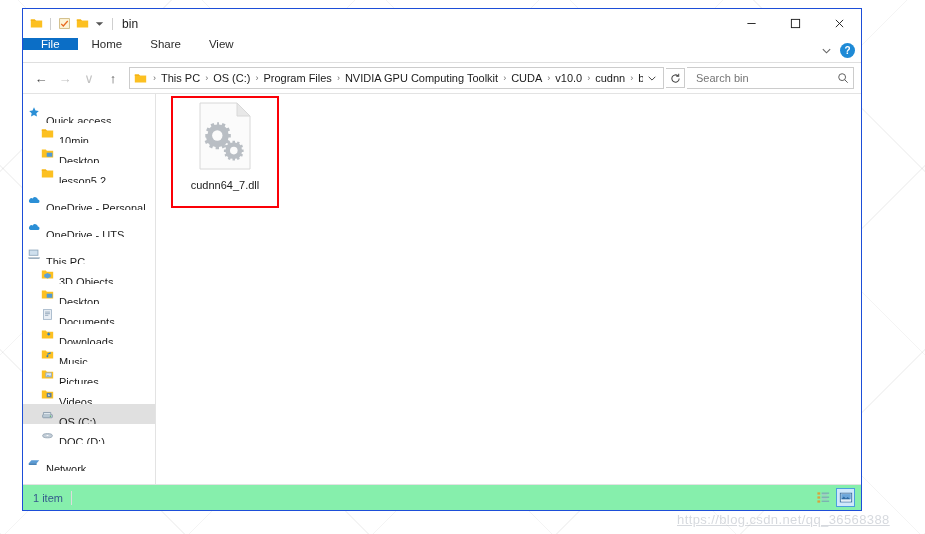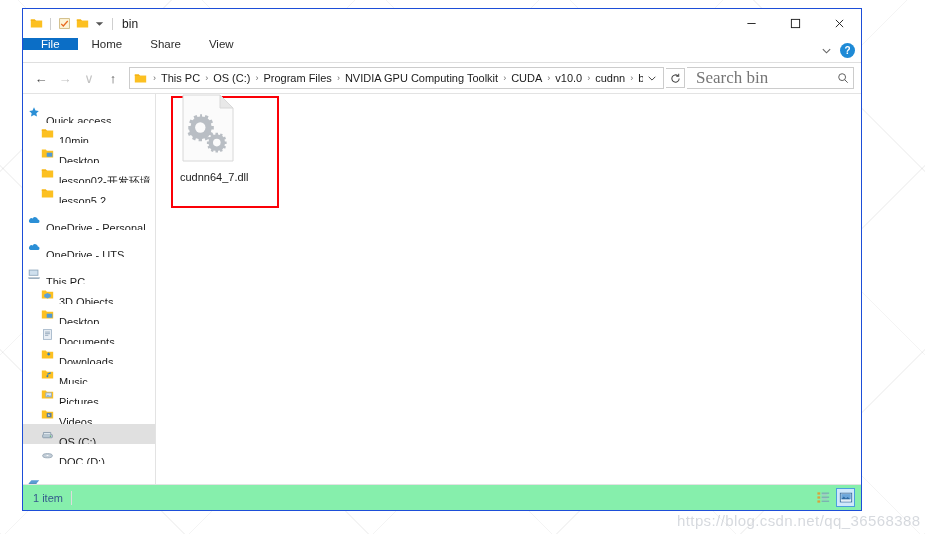--- a/index.html
+++ b/index.html
@@ -184,23 +184,23 @@
     border-left: none;
     display: flex;
     align-items: center;
     padding: 0 4px 0 7px;
     background: #fff;
   }
   .searchbox input {
     border: none;
     outline: none;
     flex: 1;
-    font-size: 17px;
+    font-size: 11px;
     color: #9a9a9a;
-    font-family: Liberation Serif, serif;
+    font-family: Liberation Sans, sans-serif;
     background: transparent;
     min-width: 0;
   }
   
   .body {
     flex: 1;
     display: flex;
     border-top: 1px solid #e3e3e3;
     min-height: 0;
   }
@@ -234,22 +234,23 @@
   .nav-gap { height: 7px; }
   .content {
     flex: 1;
     background: #ffffff;
     position: relative;
     min-width: 0;
   }
   .file-tile {
     position: absolute;
     left: 24px;
-    top: 0;
+    top: 8px;
     width: 90px;
+    text-align: center;
     cursor: default;
   }
   .file-name {
     font-size: 11px;
     color: #1b1b1b;
     margin-top: 5px;
   }
   .red-box {
     position: absolute;
     left: 15px;
@@ -295,26 +296,27 @@
     box-sizing: border-box;
   }
   .view-btn.active {
     border: 1px solid #4a9ede;
     background: #cfe8fb;
   }
   .watermark {
     position: absolute;
     left: 677px;
     top: 512px;
-    font-size: 15px;
+    font-size: 13px;
     color: rgba(120,130,145,0.30);
     letter-spacing: 0.4px;
     z-index: 1;
     white-space: nowrap;
     font-family: "Liberation Sans", sans-serif;
+    text-decoration: underline;
   }
 </style>
 </head>
 <body>
 
 <div class="page-bg"></div>
 
 <div class="watermark">https://blog.csdn.net/qq_36568388</div>
 
 <div class="window">
@@ -457,29 +459,20 @@
         <span class="label">10min</span>
       </div>
       <div class="nav-item indent1">
         <span class="ico">
           <svg width="13" height="13" viewBox="0 0 16 16">
               <path d="M1 3h5l1.2 1.6H15V13H1z" fill="#fcc021"></path>
               <rect x="7" y="7" width="7" height="5" fill="#4f9ad6"></rect>
             </svg>
         </span>
         <span class="label">Desktop</span>
-      </div>
-      <div class="nav-item indent1">
-        <span class="ico">
-          <svg width="13" height="13" viewBox="0 0 16 16">
-              <path d="M1 3h5l1.2 1.6H15V13H1z" fill="#fcc021"></path>
-              <path d="M1 3h5l1.2 1.6H15V5H1z" fill="#f5b315"></path>
-            </svg>
-        </span>
-        <span class="label">lesson02-开发环境</span>
       </div>
       <div class="nav-item indent1">
         <span class="ico">
           <svg width="13" height="13" viewBox="0 0 16 16">
               <path d="M1 3h5l1.2 1.6H15V13H1z" fill="#fcc021"></path>
               <path d="M1 3h5l1.2 1.6H15V5H1z" fill="#f5b315"></path>
             </svg>
         </span>
         <span class="label">lesson5.2</span>
       </div>

